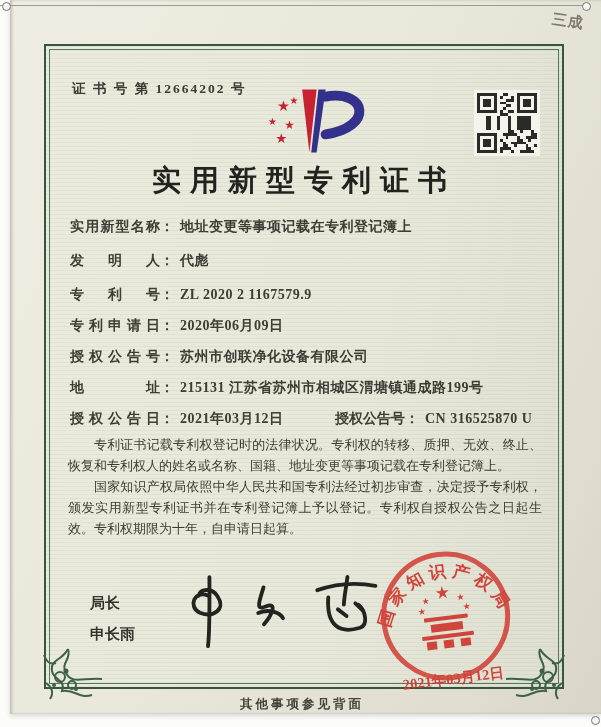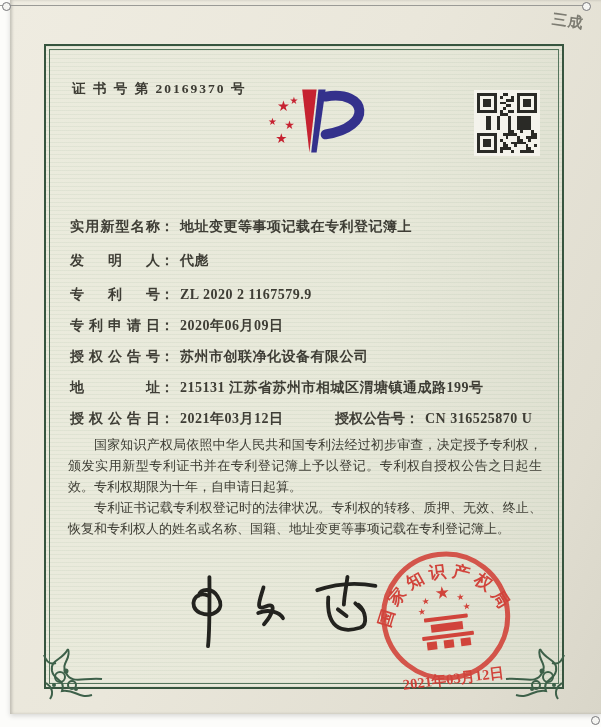--- a/index.html
+++ b/index.html
@@ -92,21 +92,21 @@
         <circle cx="40" cy="66" r="4"></circle>
         <path d="M14,64 C20,68 22,74 18,80 M24,44 C18,46 14,42 12,36"></path>
       </g>
       <g fill="#3d6049">
         <circle cx="34" cy="52" r="2.5"></circle>
           <circle cx="22" cy="66" r="2"></circle>
           <circle cx="44" cy="70" r="2"></circle>
       </g>
     </svg>
 
-    <div class="cert-no">证 书 号 第 20169370 号</div>
+    <div class="cert-no">证 书 号 第 12664202 号</div>
 
     <svg class="logo" viewBox="0 0 160 80">
       <text x="30" y="30" font-size="16" fill="#c62231">★</text>
       <text x="44" y="22" font-size="11" fill="#c62231">★</text>
       <text x="20" y="46" font-size="11" fill="#c62231">★</text>
       <text x="38" y="50" font-size="13" fill="#c62231">★</text>
       <text x="28" y="66" font-size="15" fill="#c62231">★</text>
       <polygon points="58,6 74,6 66,76" fill="#c62231"></polygon>
       <polygon points="76,6 84,6 74,76 68,76" fill="#34318c"></polygon>
       <path d="M84,14 C130,6 138,48 84,56" fill="none" stroke="#34318c" stroke-width="11" stroke-linecap="round"></path>
@@ -551,20 +551,21 @@
           <div class="qm" style="opacity: 0;"></div>
           <div class="qm" style="opacity: 1;"></div>
           <div class="qm" style="opacity: 1;"></div>
           <div class="qm" style="opacity: 1;"></div>
           <div class="qm" style="opacity: 1;"></div>
           <div class="qm" style="opacity: 1;"></div>
           <div class="qm" style="opacity: 0;"></div>
         </div>
     </div>
 
+    <div class="title">实用新型专利证书</div>
 
     <div class="fields">
       <div class="frow" style="top:0px;">
         <span class="flabel">实用新型名称</span><span class="fcolon">：</span><span class="fval">地址变更等事项记载在专利登记簿上</span>
       </div>
       <div class="frow" style="top:34px;">
         <span class="flabel">发明人</span><span class="fcolon">：</span><span class="fval">代彪</span>
       </div>
       <div class="frow" style="top:68px;">
         <span class="flabel">专利号</span><span class="fcolon">：</span><span class="fval">ZL 2020 2 1167579.9</span>
@@ -578,24 +579,28 @@
       <div class="frow" style="top:161px;">
         <span class="flabel">地址</span><span class="fcolon">：</span><span class="fval">215131 江苏省苏州市相城区渭塘镇通成路199号</span>
       </div>
       <div class="frow" style="top:192px;">
         <span class="flabel">授权公告日</span><span class="fcolon">：</span><span class="fval">2021年03月12日</span>
         <span class="grant2"><span>授权公告号</span><span class="fcolon">：</span><span class="fval">CN 316525870 U</span></span>
       </div>
     </div>
 
     <div class="paras">
+      <p>专利证书记载专利权登记时的法律状况。专利权的转移、质押、无效、终止、恢复和专利权人的姓名或名称、国籍、地址变更等事项记载在专利登记簿上。</p>
       <p>国家知识产权局依照中华人民共和国专利法经过初步审查，决定授予专利权，颁发实用新型专利证书并在专利登记簿上予以登记。专利权自授权公告之日起生效。专利权期限为十年，自申请日起算。</p>
-      <p>专利证书记载专利权登记时的法律状况。专利权的转移、质押、无效、终止、恢复和专利权人的姓名或名称、国籍、地址变更等事项记载在专利登记簿上。</p>
     </div>
 
+    <div class="signer">
+      <div>局长</div>
+      <div>申长雨</div>
+    </div>
 
     <svg class="sig" viewBox="0 0 300 110">
       <g fill="none" stroke="#23231f" stroke-width="5" stroke-linecap="round">
         <path d="M55,38 C38,30 28,52 44,60 C62,68 78,56 68,40 C62,28 46,28 43,38"></path>
         <path d="M58,14 C57,50 56,86 53,104"></path>
         <path d="M128,30 C122,48 116,60 130,55 C146,49 138,66 127,78"></path>
         <path d="M120,63 C134,58 148,63 152,71"></path>
         <path d="M198,36 C224,28 252,28 274,33"></path>
         <path d="M238,20 C235,38 233,44 232,56"></path>
         <path d="M212,46 C208,84 226,94 252,87 C264,83 259,64 251,57"></path>
@@ -623,13 +628,14 @@
         <rect x="62" y="98" width="52" height="4" rx="1"></rect>
         <rect x="66" y="104" width="10" height="8"></rect>
           <rect x="83" y="104" width="10" height="8"></rect>
           <rect x="100" y="104" width="10" height="8"></rect>
       </g>
       <text x="88" y="148" font-size="14.5" font-weight="bold" fill="#d0372f" text-anchor="middle">2021年03月12日</text>
     </svg>
 
   </div>
 
+  <div class="backnote">其他事项参见背面</div>
 </div>
 
 </body></html>

